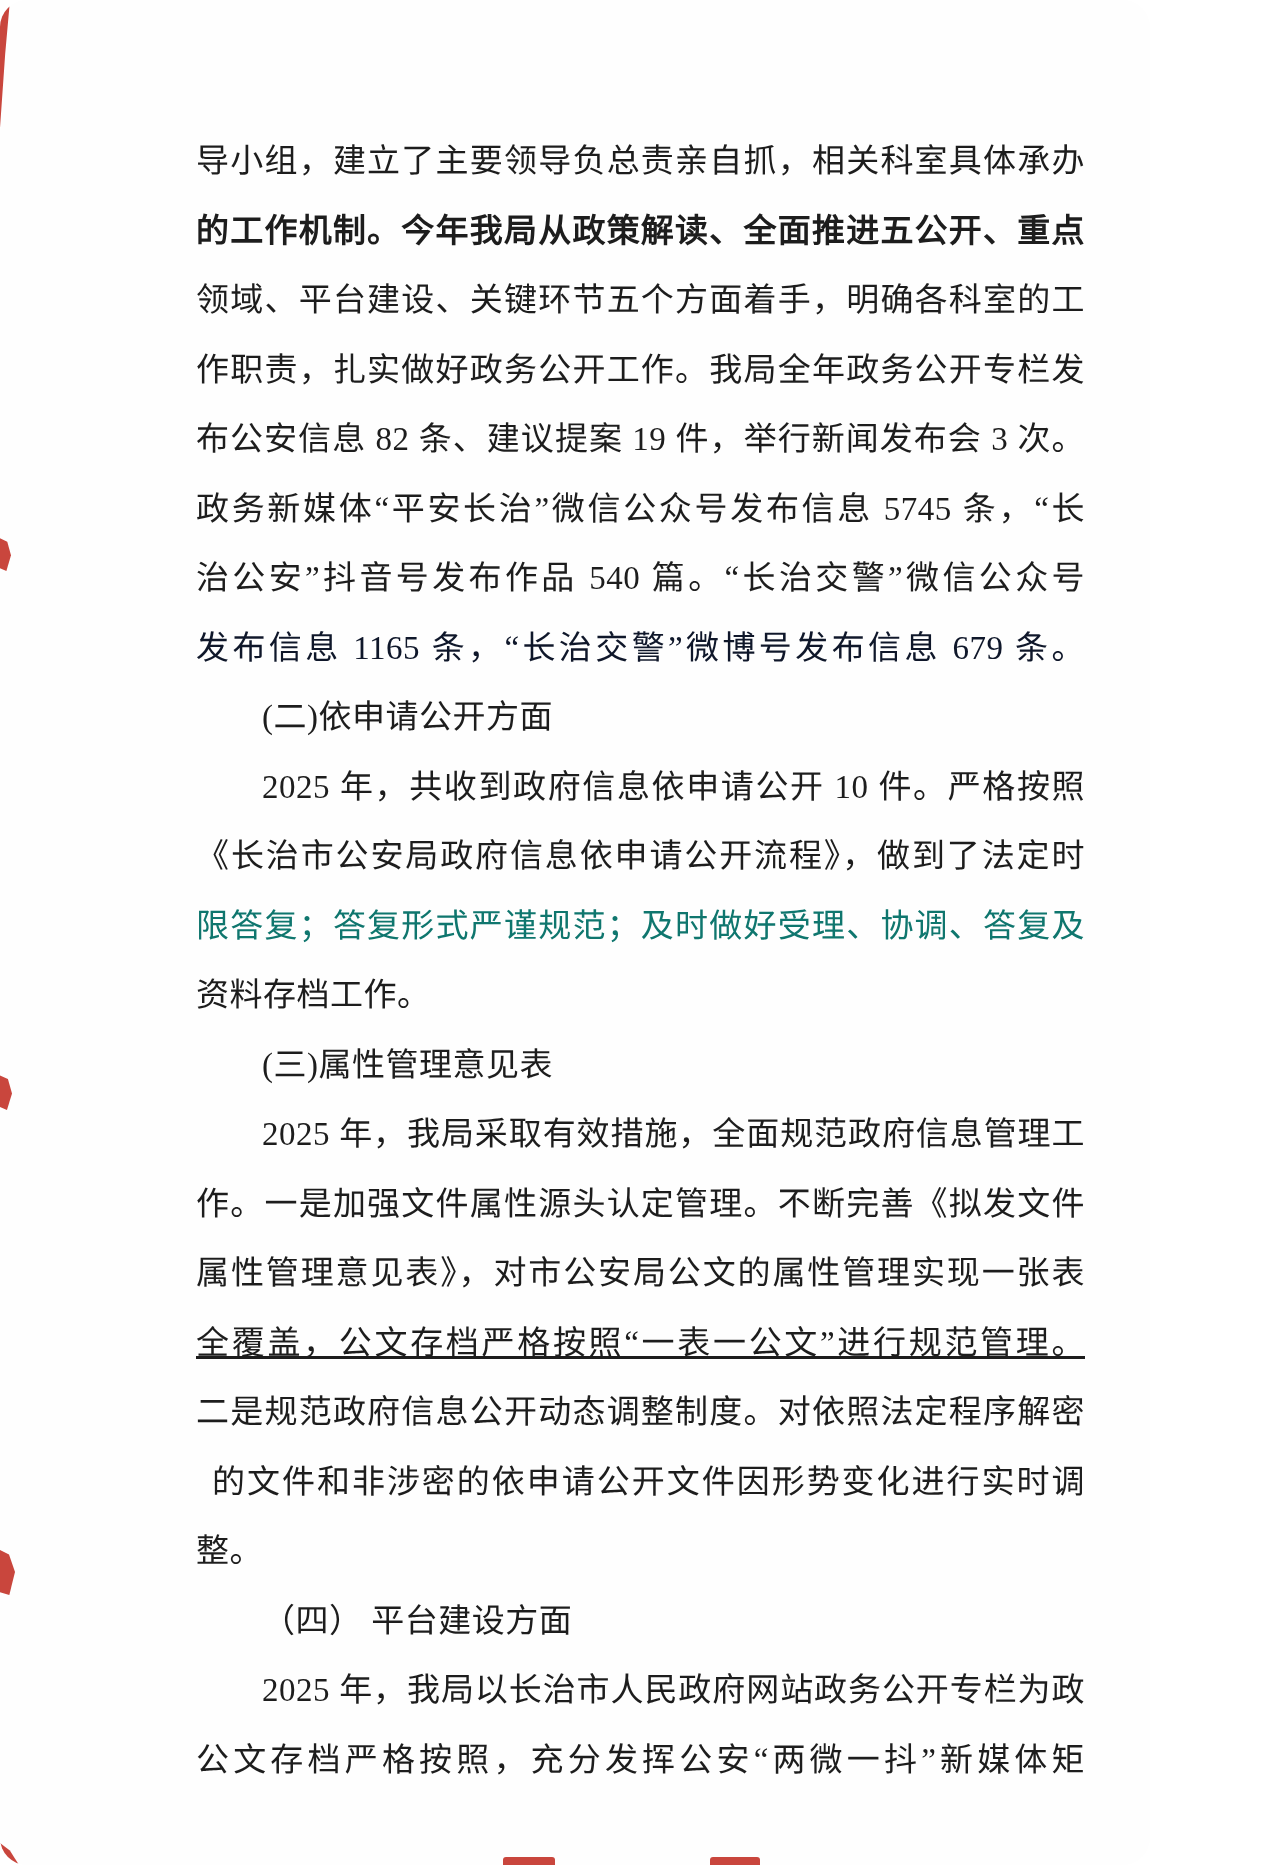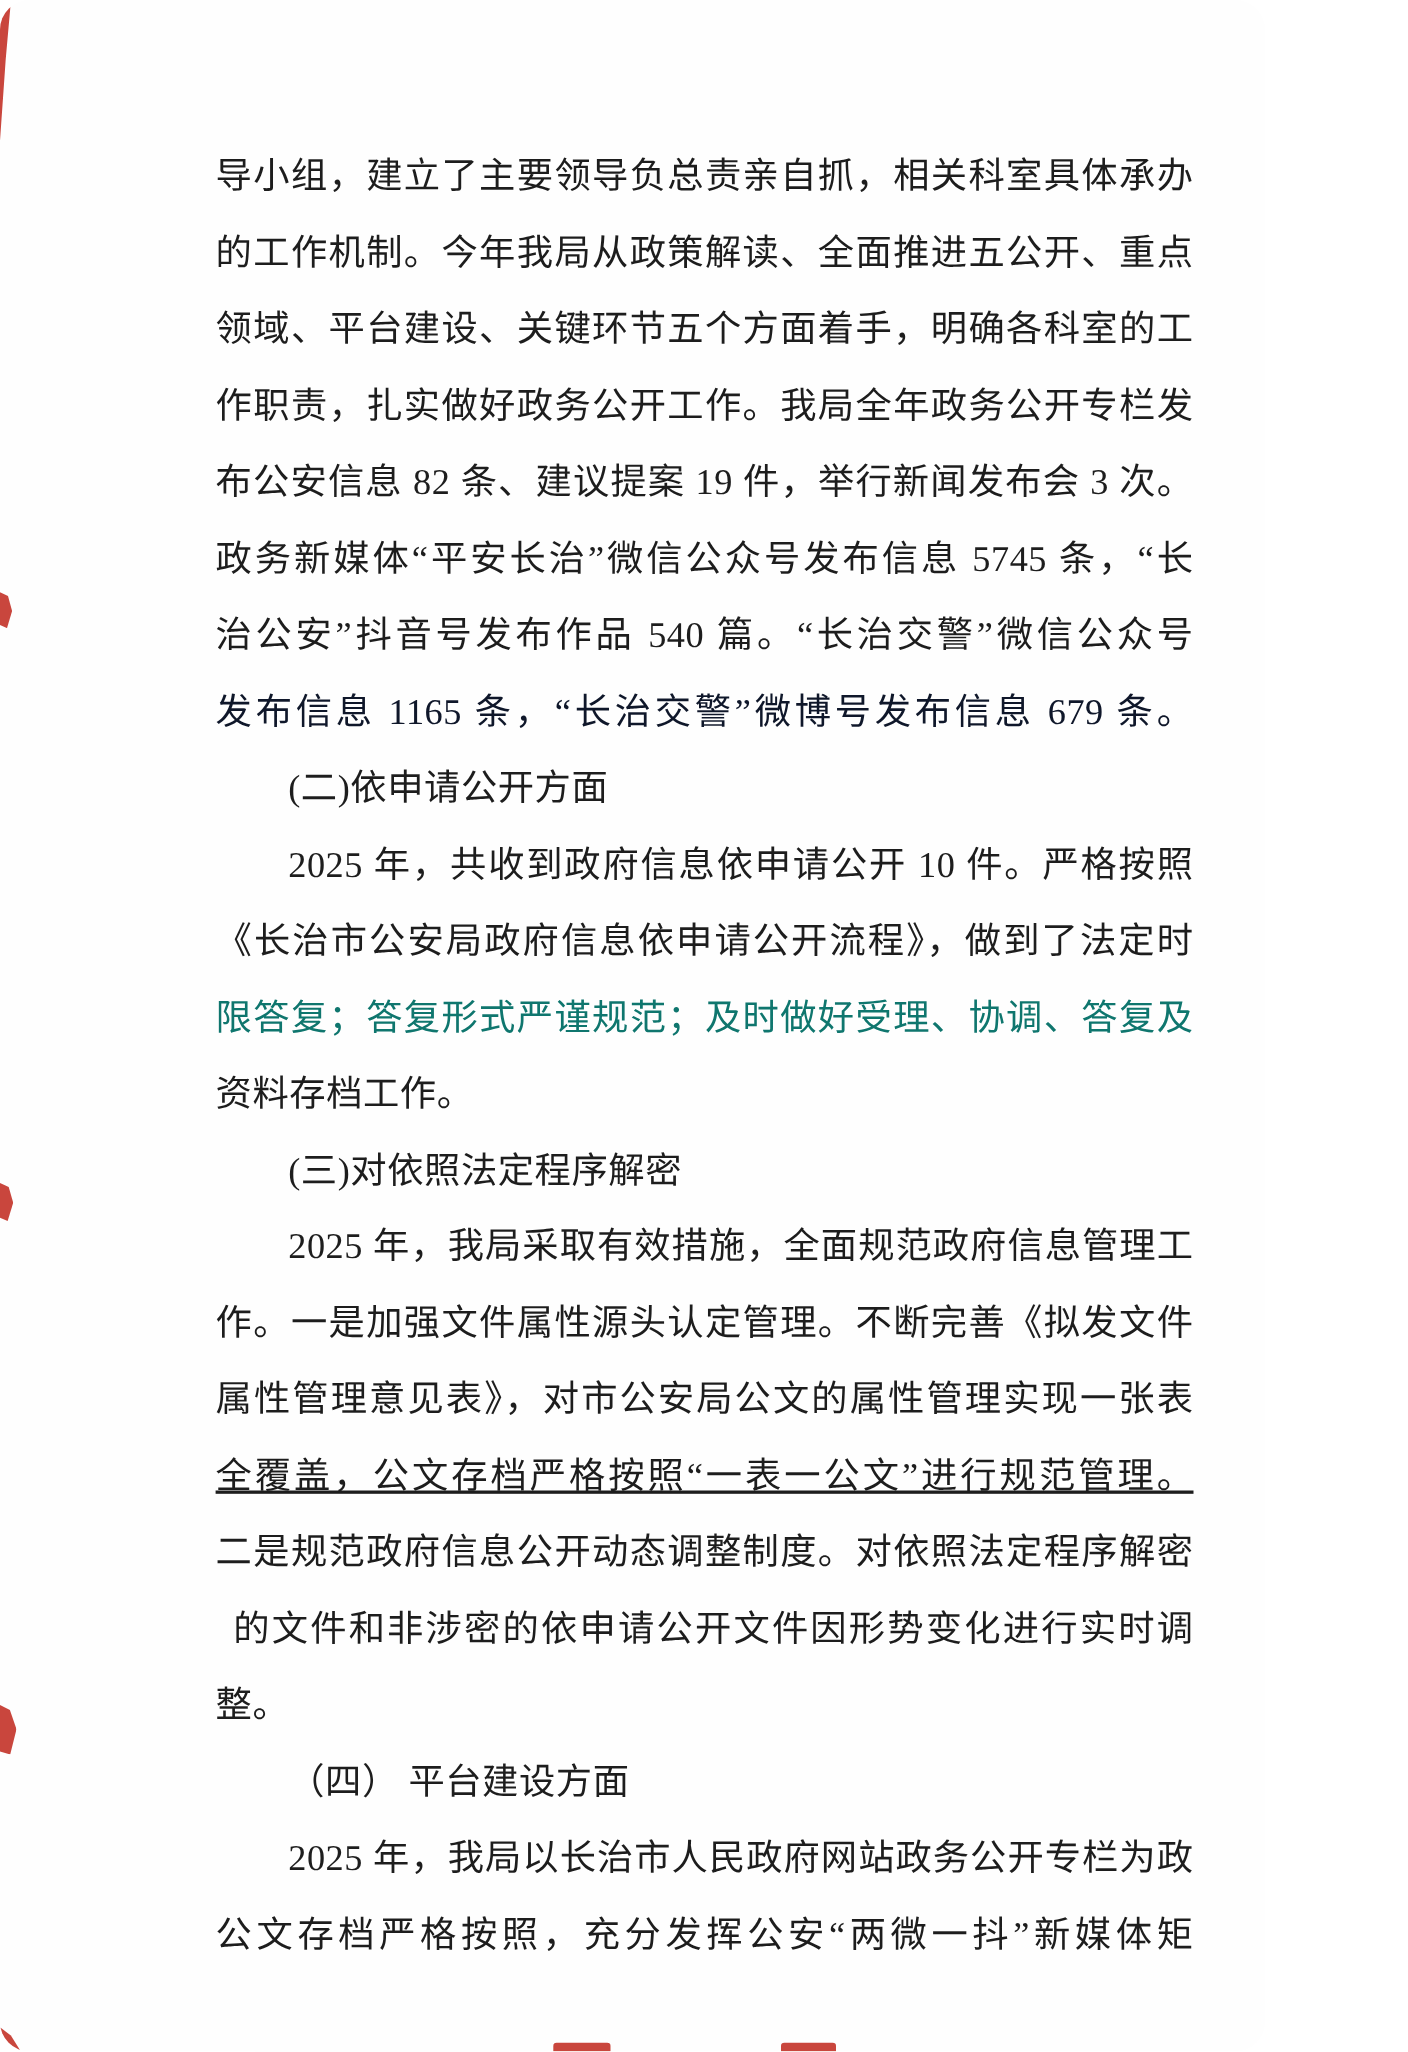--- a/index.html
+++ b/index.html
@@ -52,33 +52,33 @@
   .m-b2{left:710px;top:1857px;width:50px;height:8px;border-radius:3px 3px 0 0;}
   .m-br{left:1249px;top:1827px;width:31px;height:38px;clip-path:polygon(100% 0,100% 100%,0 100%,44% 44%);}
 </style>
 </head>
 <body>
 
 <div class="page" style="background: rgb(254, 254, 254);">
 
   <div class="textblock">
     <div class="line fill" style="color: rgb(29, 29, 29);">导小组，建立了主要领导负总责亲自抓，相关科室具体承办</div>
-    <div class="line fill" style="color: rgb(29, 29, 29);">的工作机制。今年我局从政策解读、全面推进五公开、重点</div>
+    <div class="line fill" style="color: rgb(29, 29, 29); font-weight: bold;">的工作机制。今年我局从政策解读、全面推进五公开、重点</div>
     <div class="line fill" style="color: rgb(29, 29, 29);">领域、平台建设、关键环节五个方面着手，明确各科室的工</div>
     <div class="line fill" style="color: rgb(29, 29, 29);">作职责，扎实做好政务公开工作。我局全年政务公开专栏发</div>
     <div class="line fill" style="color: rgb(29, 29, 29);">布公安信息 82 条、建议提案 19 件，举行新闻发布会 3 次。</div>
     <div class="line fill" style="color: rgb(29, 29, 29);">政务新媒体“平安长治”微信公众号发布信息 5745 条，“长</div>
     <div class="line fill" style="color: rgb(29, 29, 29);">治公安”抖音号发布作品 540 篇。“长治交警”微信公众号</div>
     <div class="line fill" style="color: #0f172a;">发布信息 1165 条，“长治交警”微博号发布信息 679 条。</div>
     <div class="line indent" style="color: rgb(29, 29, 29);">(二)依申请公开方面</div>
     <div class="line indent fill" style="color: rgb(29, 29, 29);">2025 年，共收到政府信息依申请公开 10 件。严格按照</div>
     <div class="line fill" style="color: rgb(29, 29, 29);">《长治市公安局政府信息依申请公开流程》，做到了法定时</div>
     <div class="line fill" style="color: #0f766e;">限答复；答复形式严谨规范；及时做好受理、协调、答复及</div>
     <div class="line" style="color: rgb(29, 29, 29);">资料存档工作。</div>
-    <div class="line indent" style="color: rgb(29, 29, 29);">(三)对依照法定程序解密</div>
+    <div class="line indent" style="color: rgb(29, 29, 29);">(三)属性管理意见表</div>
     <div class="line indent fill" style="color: rgb(29, 29, 29);">2025 年，我局采取有效措施，全面规范政府信息管理工</div>
     <div class="line fill" style="color: rgb(29, 29, 29);">作。一是加强文件属性源头认定管理。不断完善《拟发文件</div>
     <div class="line fill" style="color: rgb(29, 29, 29);">属性管理意见表》，对市公安局公文的属性管理实现一张表</div>
     <div class="line fill" style="color: rgb(29, 29, 29); text-decoration: underline;">全覆盖，公文存档严格按照“一表一公文”进行规范管理。</div>
     <div class="line fill" style="color: rgb(29, 29, 29);">二是规范政府信息公开动态调整制度。对依照法定程序解密</div>
     <div class="line fill" style="color: rgb(29, 29, 29); margin-left: 16px;">的文件和非涉密的依申请公开文件因形势变化进行实时调</div>
     <div class="line" style="color: rgb(29, 29, 29);">整。</div>
     <div class="line indent" style="color: rgb(29, 29, 29);">（四） 平台建设方面</div>
     <div class="line indent fill" style="color: rgb(29, 29, 29);">2025 年，我局以长治市人民政府网站政务公开专栏为政</div>
     <div class="line fill" style="color: rgb(29, 29, 29);">公文存档严格按照，充分发挥公安“两微一抖”新媒体矩</div>

